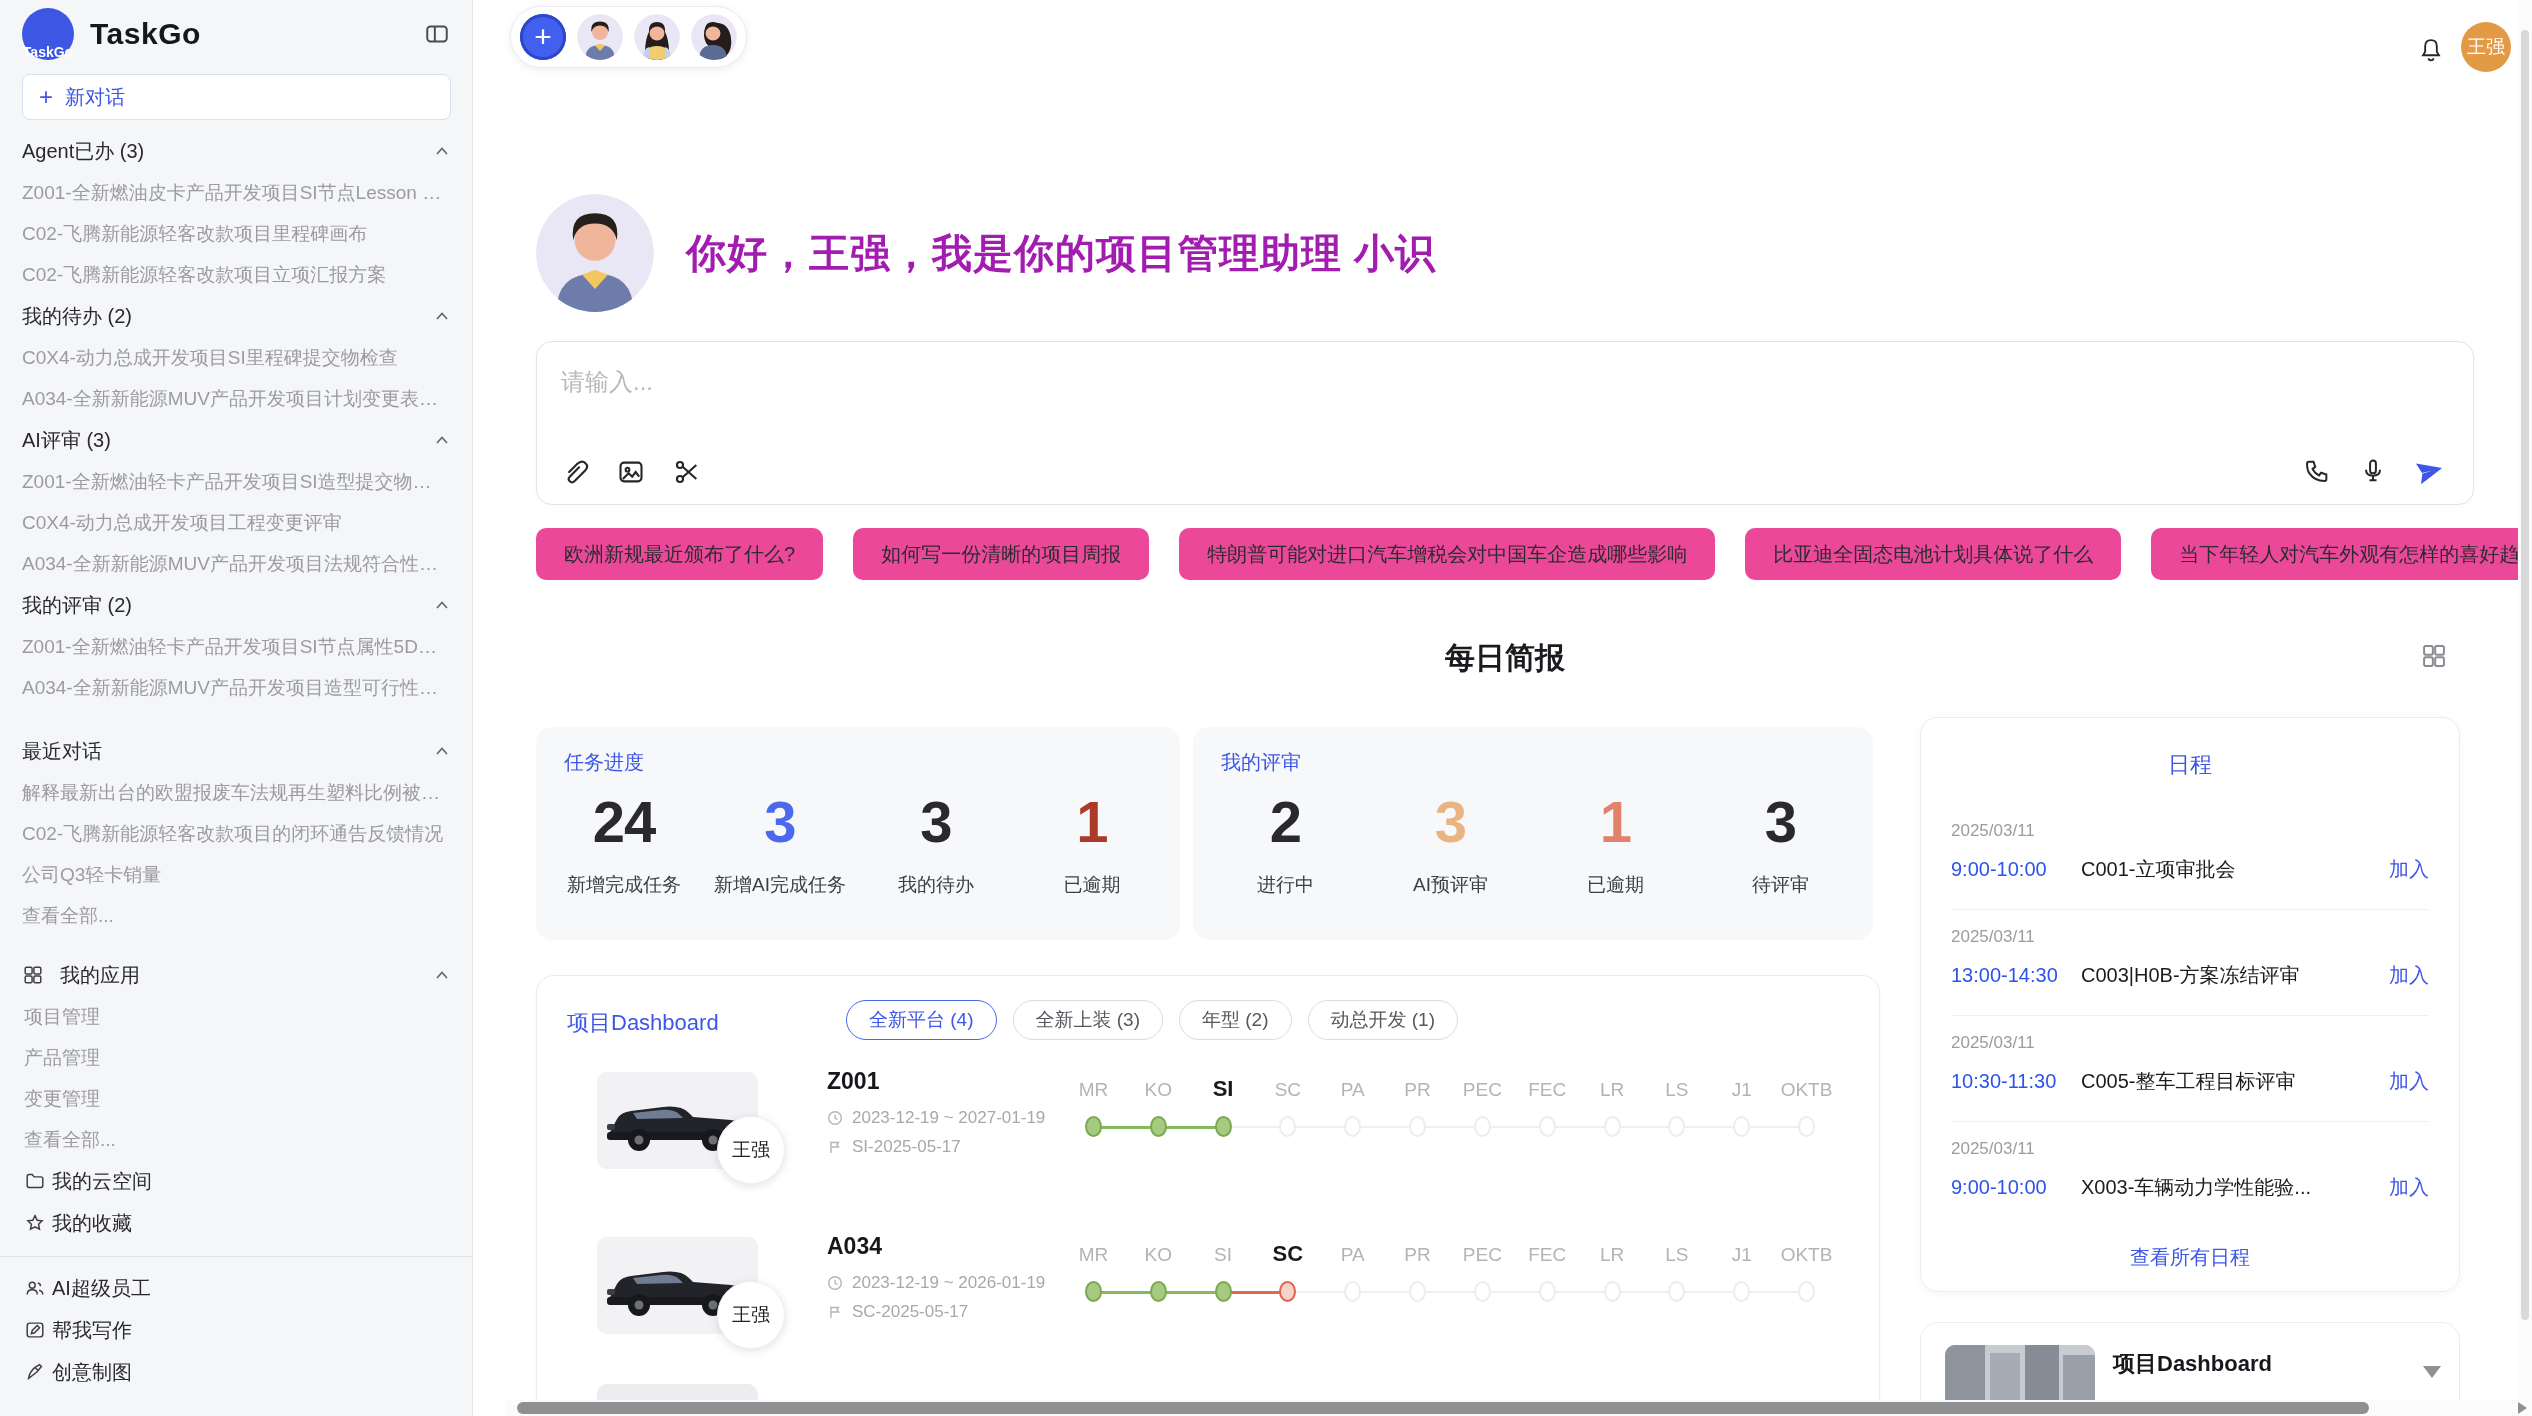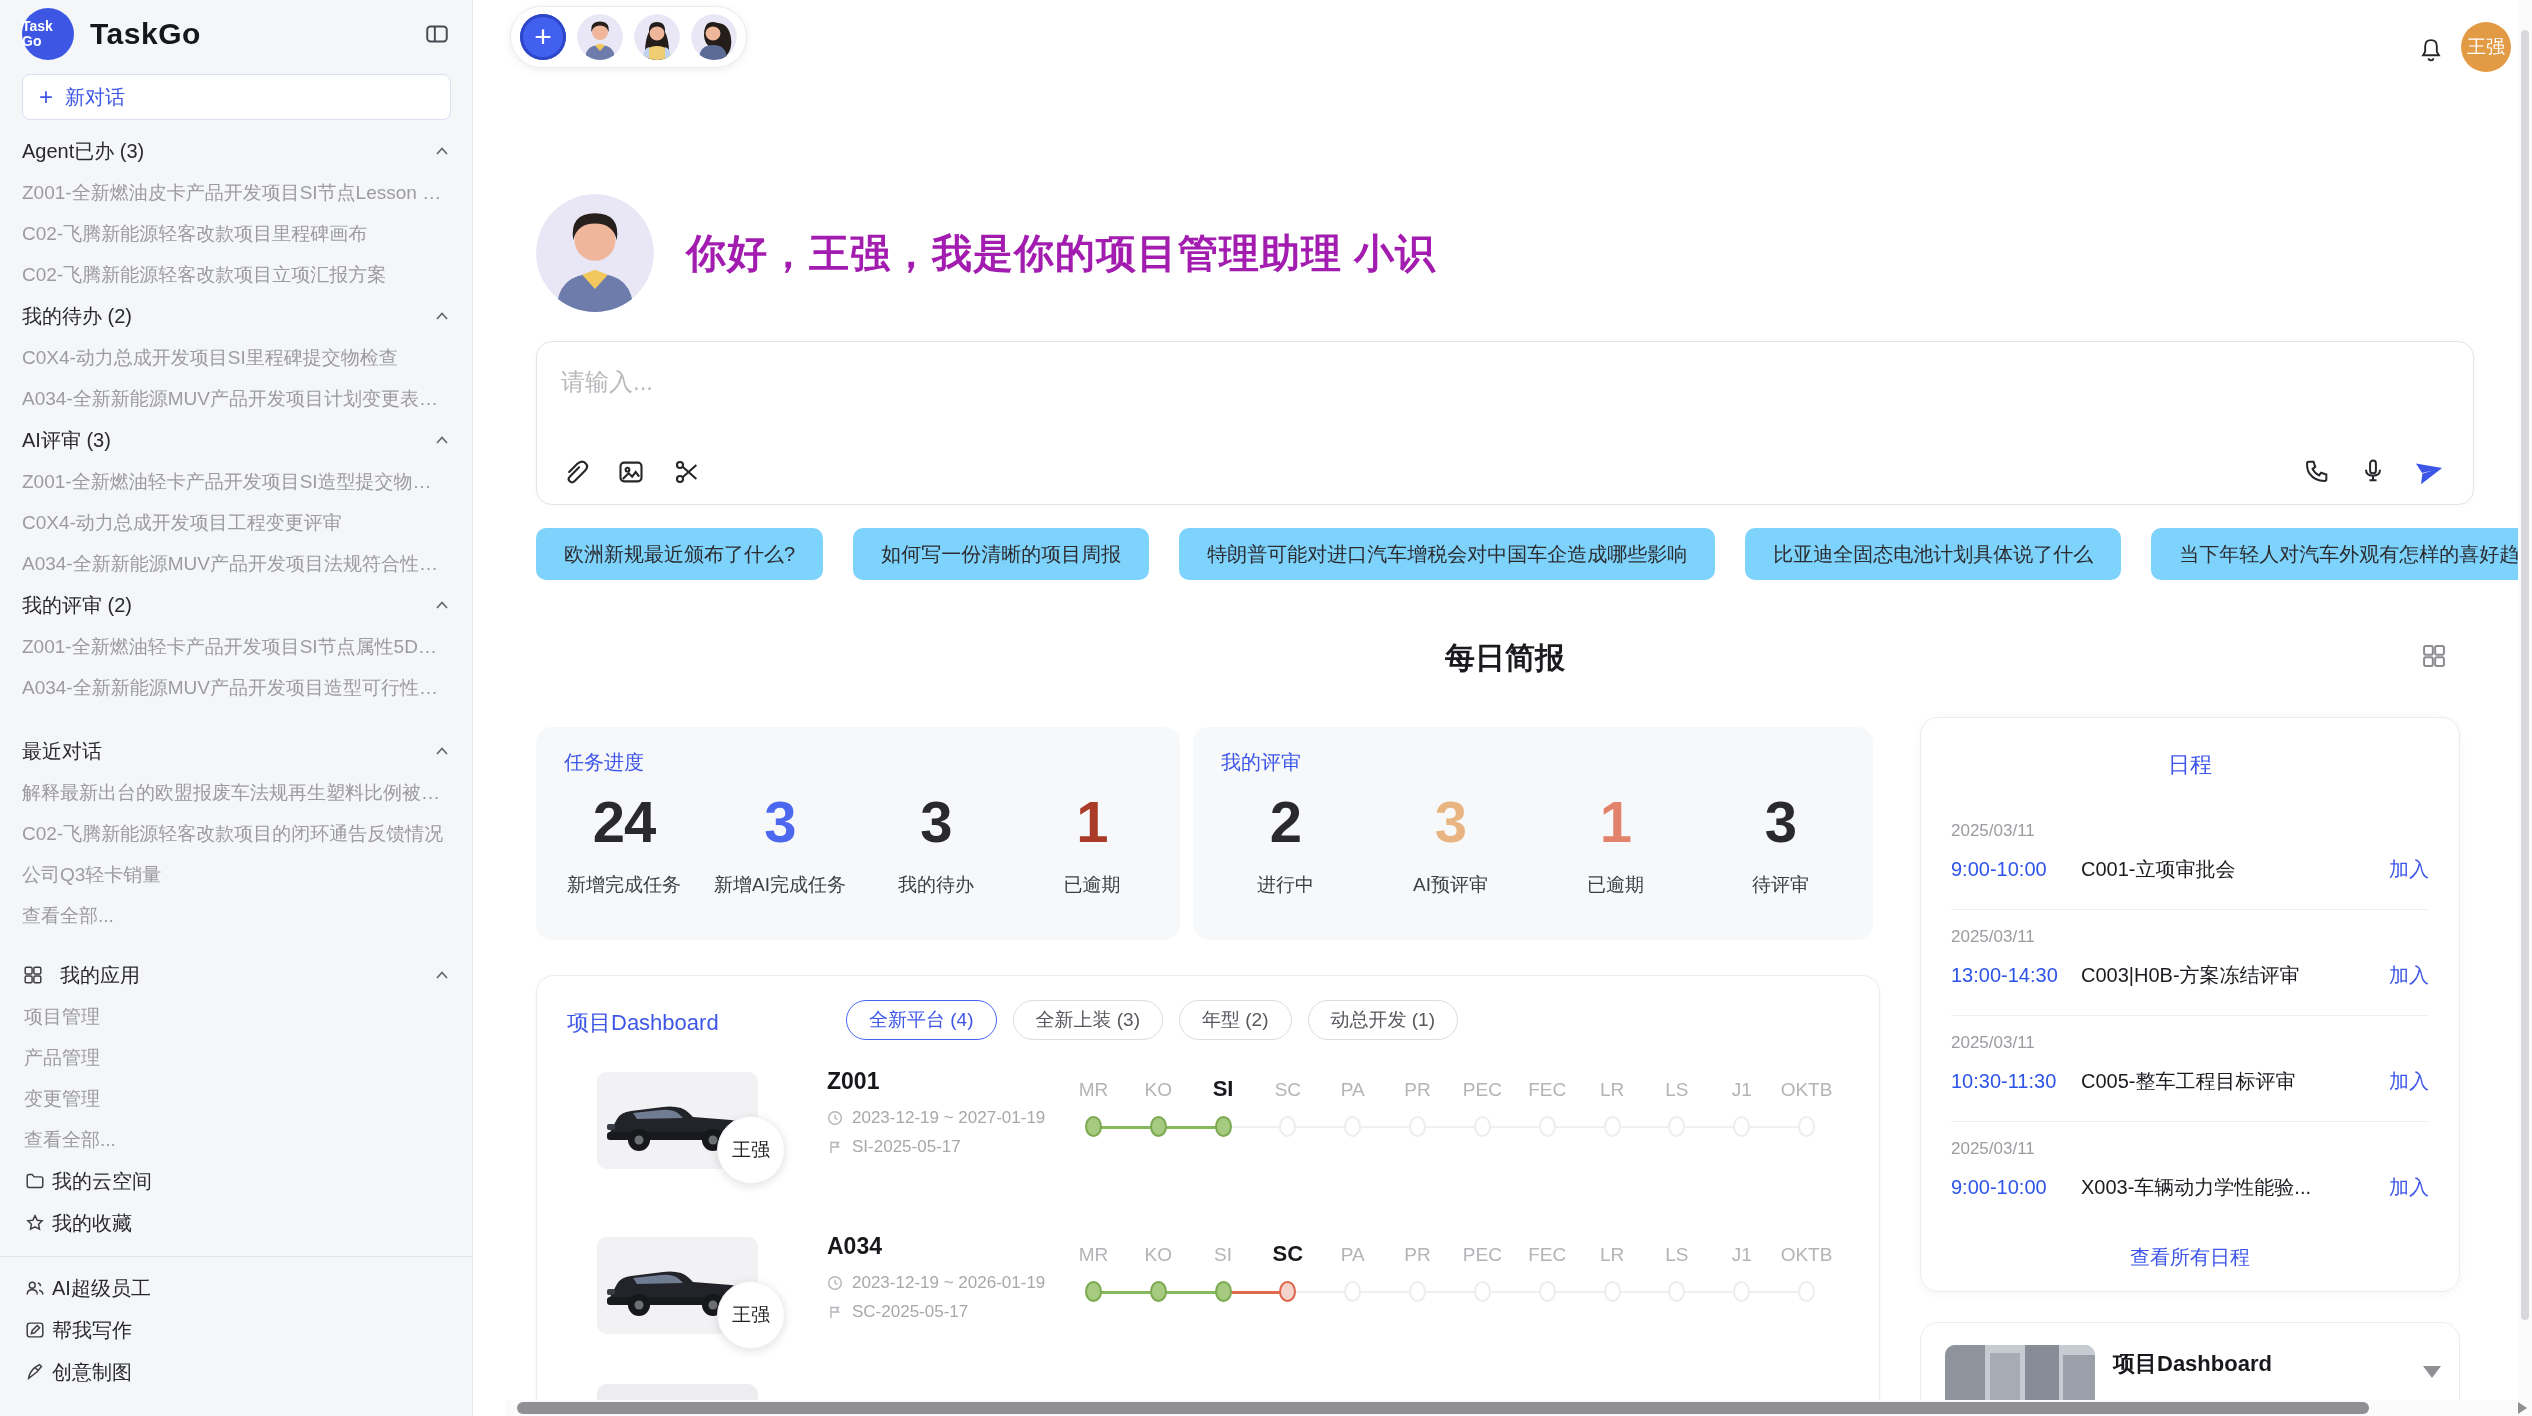--- a/index.html
+++ b/index.html
@@ -5,21 +5,21 @@
   * { margin:0; padding:0; box-sizing:border-box; }
   html,body { width:2532px; height:1416px; overflow:hidden; background:#fff;
               font-family:"Liberation Sans","DejaVu Sans",sans-serif; }
   .app { display:flex; width:2532px; height:1416px; position:relative; }
 
   
   .sidebar { width:473px; min-width:473px; height:100%; background:#f5f6f8;
              border-right:1px solid #e7e7e9; overflow:hidden; }
   .side-head { display:flex; align-items:center; height:68px; padding:0 22px; gap:16px; }
   .logo { width:52px; height:52px; border-radius:50%; background:#3d56e4; color:#fff;
-          display:flex; flex-direction:column; align-items:flex-start; justify-content:center;
+          display:flex; align-items:flex-end; justify-content:center;
           font-size:14px; line-height:15px; font-weight:700; }
   .app-title { font-size:30px; font-weight:700; color:#15171c; flex:1; letter-spacing:.5px; }
   .panel-toggle { cursor:pointer; display:flex; }
   .new-chat { margin:6px 22px 10px; width:429px; height:46px; display:flex; align-items:center;
               gap:12px; padding:0 16px; background:#fff; border:1px solid #d8def6;
               border-radius:8px; color:#3d56e4; font-size:20px; cursor:pointer; }
   .plus-glyph { font-size:24px; font-weight:400; line-height:1; }
   .sec-head { height:42px; display:flex; align-items:center; padding:0 22px;
               font-size:20px; color:#2a2a2e; font-weight:500; }
   .sec-head .grow { flex:1; }
@@ -60,21 +60,21 @@
               box-shadow:0 1px 5px rgba(0,0,0,.03); }
   .composer input { position:absolute; left:24px; top:18px; width:1700px; height:44px;
                     border:none; outline:none; font-size:24px; color:#2a2a2e;
                     font-family:inherit; background:transparent; }
   .composer input::placeholder { color:#b9b9bd; }
   .c-left { position:absolute; left:24px; bottom:18px; display:flex; gap:28px; align-items:center; }
   .c-right { position:absolute; right:28px; bottom:18px; display:flex; gap:28px; align-items:center; }
   .icon-btn { cursor:pointer; display:flex; }
 
   .chips { position:absolute; left:63px; top:528px; display:flex; gap:30px; }
-  .chip { height:52px; display:flex; align-items:center; padding:0 28px; background:#7dd3fc;
+  .chip { height:52px; display:flex; align-items:center; padding:0 28px; background:#ec4899;
           border-radius:10px; font-size:20px; color:#2c2c30; white-space:nowrap; cursor:pointer; }
 
   .brief-head { position:absolute; left:63px; top:638px; width:1938px; text-align:center;
                 font-size:30px; font-weight:700; color:#191b1f; }
   .brief-layout { position:absolute; left:1947px; top:642px; cursor:pointer; }
 
   .stats { position:absolute; left:63px; top:727px; display:flex; gap:13px; }
   .stat-card { height:213px; background:#f7f8fa; border-radius:16px; position:relative; }
   .stat-card.c1 { width:644px; } .stat-card.c2 { width:680px; }
   .stat-title { position:absolute; left:28px; top:22px; font-size:20px; color:#3d56e8; }

